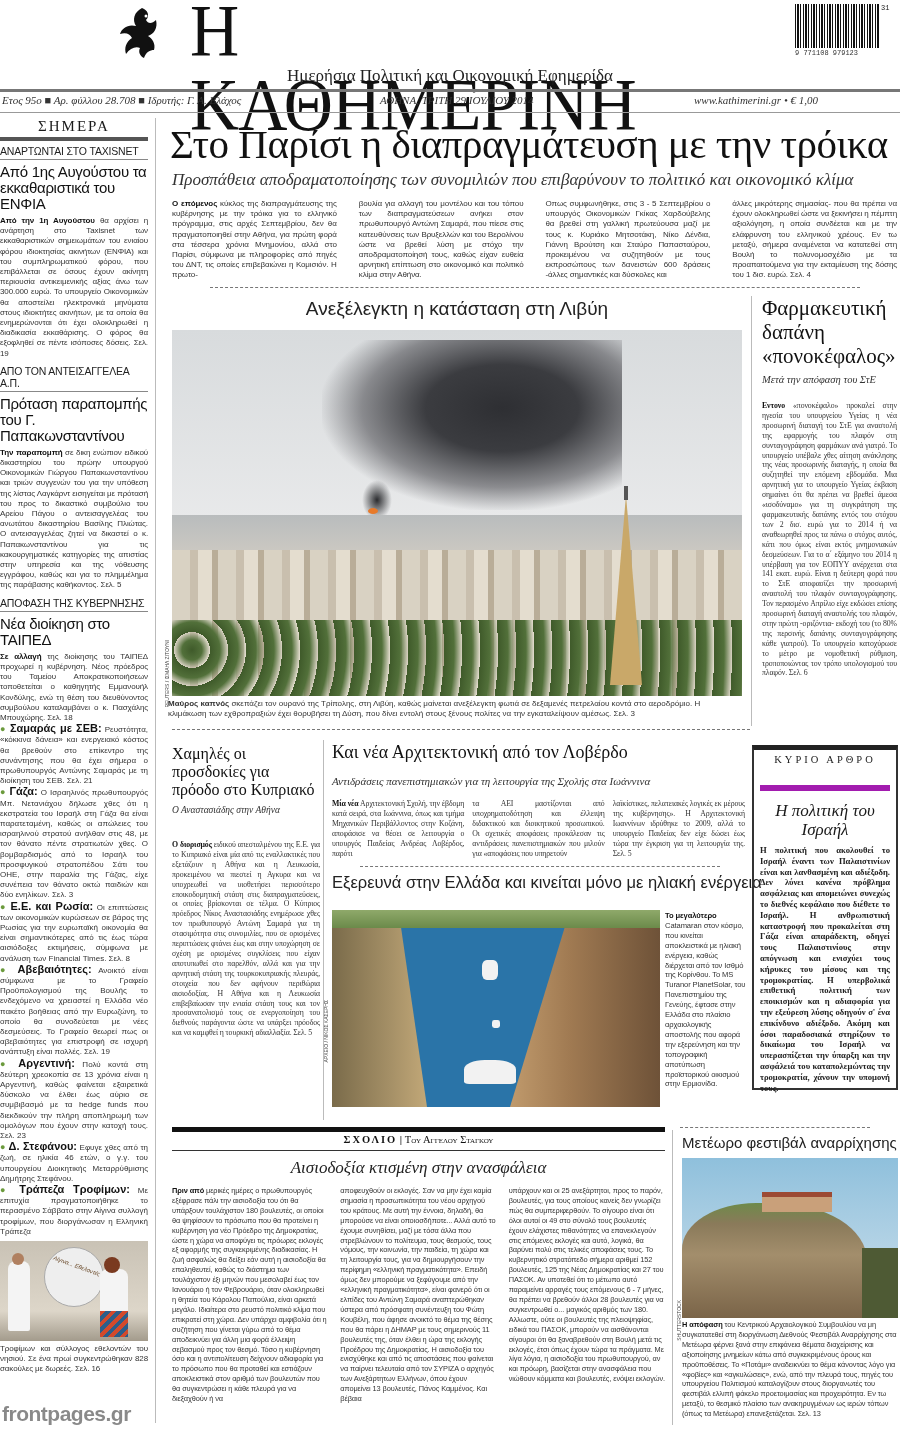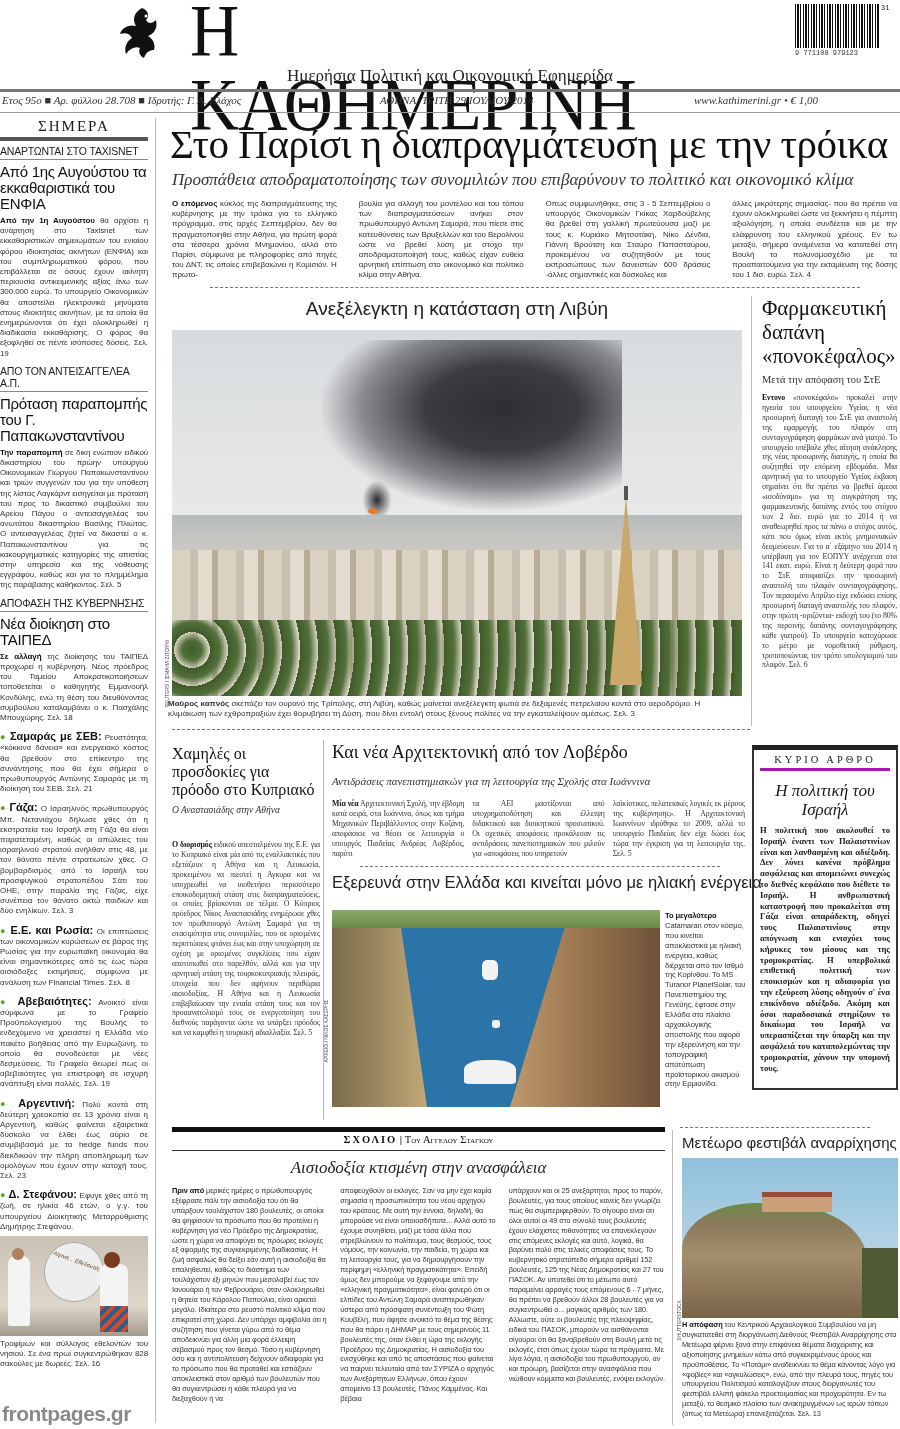--- a/index.html
+++ b/index.html
@@ -16,21 +16,21 @@
 .infobar .l{position:absolute;left:2px}
 .infobar .c{position:absolute;left:380px}
 .infobar .r{position:absolute;right:2px}
 .rule2{left:0;top:112px;width:900px;height:1px;background:#999}
 .leftcol{left:0;top:118px;width:148px}
 .vline{background:#bbb;width:1px}
 .kicker{font-size:10.5px;color:#222;border-bottom:1px solid #888;padding-bottom:2px;margin-top:4px;letter-spacing:-0.2px}
 .lhead{font-size:15px;line-height:16px;color:#111;margin:4px 0 4px;letter-spacing:-0.3px}
 .body{font-size:8px;line-height:10.2px;color:#333;letter-spacing:-0.1px;text-align:justify}
 .body b{color:#111}
-.bullet{font-size:8px;line-height:10.2px;color:#333;margin-top:8px;text-align:justify}
+.bullet{font-size:8px;line-height:10.2px;color:#333;text-align:justify}
 .bullet .bh{font-size:11px;font-weight:bold;color:#111}
 .bullet .dot{color:#6b9a3c;font-size:9px}
 .simera{text-align:center;font-family:"Liberation Serif",serif;font-size:15px;letter-spacing:2px;border-bottom:4px solid #555;padding-bottom:2px;margin-bottom:2px}
 .main-head{left:170px;top:122px;width:725px;font-family:"Liberation Serif",serif;font-size:41px;line-height:44px;color:#111;letter-spacing:-0.5px;white-space:nowrap}
 .main-sub{left:172px;top:170px;width:725px;font-family:"Liberation Serif",serif;font-style:italic;font-size:17px;color:#333;white-space:nowrap}
 .cols4{left:172px;top:199px;width:725px;display:grid;grid-template-columns:repeat(4,1fr);column-gap:22px}
 .dash{height:0;border-top:1px dashed #777}
 .photo-head{font-family:"Liberation Sans",sans-serif;font-size:19px;color:#222;text-align:center}
 .caption{font-size:8px;line-height:10px;color:#333}
 .sky{background:linear-gradient(#d8dbdd,#e9eaeb 55%,#c7c4bd)}
@@ -80,20 +80,21 @@
     <div class="lhead">Νέα διοίκηση στο ΤΑΙΠΕΔ</div>
     <div class="body"><b>Σε αλλαγή</b><span> της διοίκησης του ΤΑΙΠΕΔ προχωρεί η κυβέρνηση. Νέος πρόεδρος του Ταμείου Αποκρατικοποιήσεων τοποθετείται ο καθηγητής Εμμανουήλ Κονδύλης, ενώ τη θέση του διευθύνοντος συμβούλου καταλαμβάνει ο κ. Πασχάλης Μπουχώρης. Σελ. 18</span></div>
   </div>
 
   <div class="bullet"><span class="dot">● </span><span class="bh">Σαμαράς με ΣΕΒ:</span><span> Ρευστότητα, «κόκκινα δάνεια» και ενεργειακό κόστος θα βρεθούν στο επίκεντρο της συνάντησης που θα έχει σήμερα ο πρωθυπουργός Αντώνης Σαμαράς με τη διοίκηση του ΣΕΒ. Σελ. 21</span></div>
   <div class="bullet"><span class="dot">● </span><span class="bh">Γάζα:</span><span> Ο Ισραηλινός πρωθυπουργός Μπ. Νετανιάχου δήλωσε χθες ότι η εκστρατεία του Ισραήλ στη Γάζα θα είναι παρατεταμένη, καθώς οι απώλειες του ισραηλινού στρατού ανήλθαν στις 48, με τον θάνατο πέντε στρατιωτών χθες. Ο βομβαρδισμός από το Ισραήλ του προσφυγικού στρατοπέδου Σάτι του ΟΗΕ, στην παραλία της Γάζας, είχε συνέπεια τον θάνατο οκτώ παιδιών και δύο ενηλίκων. Σελ. 3</span></div>
   <div class="bullet"><span class="dot">● </span><span class="bh">Ε.Ε. και Ρωσία:</span><span> Οι επιπτώσεις των οικονομικών κυρώσεων σε βάρος της Ρωσίας για την ευρωπαϊκή οικονομία θα είναι σημαντικότερες από τις έως τώρα αισιόδοξες εκτιμήσεις, σύμφωνα με ανάλυση των Financial Times. Σελ. 8</span></div>
   <div class="bullet"><span class="dot">● </span><span class="bh">Αβεβαιότητες:</span><span> Ανοικτό είναι σύμφωνα με το Γραφείο Προϋπολογισμού της Βουλής το ενδεχόμενο να χρειαστεί η Ελλάδα νέο πακέτο βοήθειας από την Ευρωζώνη, το οποίο θα συνοδεύεται με νέες δεσμεύσεις. Το Γραφείο θεωρεί πως οι αβεβαιότητες για επιστροφή σε ισχυρή ανάπτυξη είναι πολλές. Σελ. 19</span></div>
   <div class="bullet"><span class="dot">● </span><span class="bh">Αργεντινή:</span><span> Πολύ κοντά στη δεύτερη χρεοκοπία σε 13 χρόνια είναι η Αργεντινή, καθώς φαίνεται εξαιρετικά δύσκολο να έλθει έως αύριο σε συμβιβασμό με τα hedge funds που διεκδικούν την πλήρη αποπληρωμή των ομολόγων που έχουν στην κατοχή τους. Σελ. 23</span></div>
   <div class="bullet"><span class="dot">● </span><span class="bh">Δ. Στεφάνου:</span><span> Εφυγε χθες από τη ζωή, σε ηλικία 46 ετών, ο γ.γ. του υπουργείου Διοικητικής Μεταρρύθμισης Δημήτρης Στεφάνου.</span></div>
+  <div class="bullet"><span class="dot">● </span><span class="bh">Τράπεζα Τροφίμων:</span><span> Με επιτυχία πραγματοποιήθηκε το περασμένο Σάββατο στην Αίγινα συλλογή τροφίμων, που διοργάνωσαν η Ελληνική Τράπεζα</span></div>
 
   <div style="margin-top:4px;height:100px;position:relative;background:linear-gradient(#c9c2b5,#ddd6c9 70%,#a39b8c);overflow:hidden">
     <div style="position:absolute;left:44px;top:6px;width:60px;height:60px;border-radius:50%;background:#eee;border:1px solid #aaa"></div>
     <div style="position:absolute;left:52px;top:22px;font-size:6px;color:#6a4a2a;font-style:italic;transform:rotate(20deg)">Αίγινα... Εθελοντές</div>
     <div style="position:absolute;left:8px;top:20px;width:22px;height:70px;background:#f4f4f4;border-radius:8px 8px 2px 2px"></div>
     <div style="position:absolute;left:12px;top:12px;width:12px;height:12px;border-radius:50%;background:#b08060"></div>
     <div style="position:absolute;left:100px;top:28px;width:28px;height:68px;background:#f4f4f4;border-radius:8px 8px 2px 2px"></div>
     <div style="position:absolute;left:104px;top:16px;width:16px;height:16px;border-radius:50%;background:#7a3a20"></div>
     <div style="position:absolute;left:100px;top:70px;width:28px;height:26px;background:repeating-linear-gradient(135deg,#d14a2c 0 4px,#2b5e8a 4px 8px)"></div>
   </div>
@@ -126,21 +127,21 @@
   <div style="position:absolute;left:452px;top:156px;width:4px;height:14px;background:#555"></div>
 </div>
 <div class="abs" style="left:164px;top:640px;font-size:5px;color:#444;writing-mode:vertical-rl;transform:rotate(180deg)">REUTERS / ΙΣΜΑΗΛ ΖΙΤΟΥΝΙ</div>
 <div class="abs caption" style="left:168px;top:699px;width:570px"><b>Μαύρος καπνός</b><span> σκεπάζει τον ουρανό της Τρίπολης, στη Λιβύη, καθώς μαίνεται ανεξέλεγκτη φωτιά σε δεξαμενές πετρελαίου κοντά στο αεροδρόμιο. Η κλιμάκωση των εχθροπραξιών έχει θορυβήσει τη Δύση, που δίνει εντολή στους ξένους πολίτες να την εγκαταλείψουν αμέσως. Σελ. 3</span></div>
 <div class="abs dash" style="left:172px;top:729px;width:578px"></div>
 
 <div class="abs vline" style="left:751px;top:296px;height:430px"></div>
 
 <div class="abs" style="left:762px;top:296px;width:135px">
   <div class="serif" style="font-size:21px;line-height:24px;color:#111">Φαρμακευτική δαπάνη «πονοκέφαλος»</div>
-  <div class="serif" style="font-size:10.5px;color:#333;margin:6px 0 8px">Μετά την απόφαση του ΣτΕ</div>
+  <div class="serif" style="font-style:italic;font-size:10.5px;color:#333;margin:6px 0 16px">Μετά την απόφαση του ΣτΕ</div>
   <div class="body serif" style="font-size:7.8px;line-height:9.9px"><b>Εντονο</b><span> «πονοκέφαλο» προκαλεί στην ηγεσία του υπουργείου Υγείας η νέα προσωρινή διαταγή του ΣτΕ για αναστολή της εφαρμογής του πλαφόν στη συνταγογράφηση φαρμάκων ανά γιατρό. Το υπουργείο υπέβαλε χθες αίτηση ανάκλησης της νέας προσωρινής διαταγής, η οποία θα συζητηθεί την επόμενη εβδομάδα. Μια αρνητική για το υπουργείο Υγείας έκβαση σημαίνει ότι θα πρέπει να βρεθεί άμεσα «ισοδύναμο» για τη συγκράτηση της φαρμακευτικής δαπάνης εντός του στόχου των 2 δισ. ευρώ για το 2014 ή να αναθεωρηθεί προς τα πάνω ο στόχος αυτός, κάτι που όμως είναι εκτός μνημονιακών δεσμεύσεων. Για το α΄ εξάμηνο του 2014 η υπέρβαση για τον ΕΟΠΥΥ ανέρχεται στα 141 εκατ. ευρώ. Είναι η δεύτερη φορά που το ΣτΕ αποφασίζει την προσωρινή αναστολή του πλαφόν συνταγογράφησης. Τον περασμένο Απρίλιο είχε εκδώσει επίσης προσωρινή διαταγή αναστολής του πλαφόν, στην πρώτη -οριζόντια- εκδοχή του (το 80% της περσινής δαπάνης συνταγογράφησης κάθε γιατρού). Το υπουργείο κατοχύρωσε το μέτρο με νομοθετική ρύθμιση, τροποποιώντας τον τρόπο υπολογισμού του πλαφόν. Σελ. 6</span></div>
 </div>
 
 <div class="abs" style="left:172px;top:745px;width:148px">
   <div class="serif" style="font-size:16px;line-height:18px;color:#111">Χαμηλές οι προσδοκίες για πρόοδο στο Κυπριακό</div>
   <div class="serif" style="font-style:italic;font-size:9.5px;color:#333;margin:6px 0 25px">Ο Αναστασιάδης στην Αθήνα</div>
   <div class="body serif" style="font-size:7.8px;line-height:9.9px"><b>Ο διορισμός</b><span> ειδικού απεσταλμένου της Ε.Ε. για το Κυπριακό είναι μία από τις εναλλακτικές που εξετάζουν η Αθήνα και η Λευκωσία, προκειμένου να πιεστεί η Αγκυρα και να υποχρεωθεί να υιοθετήσει περισσότερο εποικοδομητική στάση στις διαπραγματεύσεις, οι οποίες βρίσκονται σε τέλμα. Ο Κύπριος πρόεδρος Νίκος Αναστασιάδης ενημέρωσε χθες τον πρωθυπουργό Αντώνη Σαμαρά για τη στασιμότητα στις συνομιλίες, που σε ορισμένες περιπτώσεις φτάνει έως και στην υποχώρηση σε σχέση με ορισμένες συγκλίσεις που είχαν αποτυπωθεί στο παρελθόν, αλλά και για την αρνητική στάση της τουρκοκυπριακής πλευράς, στοιχεία που δεν αφήνουν περιθώρια αισιοδοξίας. Η Αθήνα και η Λευκωσία επιβεβαίωσαν την ενιαία στάση τους και τον προσανατολισμό τους σε ενεργοποίηση του διεθνούς παράγοντα ώστε να υπάρξει πρόοδος και να καμφθεί η τουρκική αδιαλλαξία. Σελ. 5</span></div>
 </div>
 <div class="abs vline" style="left:323px;top:740px;height:380px"></div>
 
@@ -159,21 +160,21 @@
   <div style="position:absolute;right:0;top:0;width:150px;height:197px;background:linear-gradient(270deg,#6e5238,#a07a52 60%,#c09a6c);clip-path:polygon(40% 0,100% 0,100% 100%,0 100%)"></div>
   <div style="position:absolute;left:0;top:0;width:328px;height:18px;background:linear-gradient(#8fa96a,#6b8a4a)"></div>
   <div style="position:absolute;left:132px;top:150px;width:52px;height:24px;background:#f2f2f2;border-radius:40% 40% 10% 10%"></div>
   <div style="position:absolute;left:150px;top:50px;width:16px;height:20px;background:#f2f2f2;border-radius:30%"></div>
   <div style="position:absolute;left:160px;top:110px;width:8px;height:8px;background:#f2f2f2;border-radius:30%"></div>
 </div>
 <div class="abs" style="left:323px;top:1000px;font-size:5px;color:#444;writing-mode:vertical-rl;transform:rotate(180deg)">ΑΡΧΕΙΟ / ΝΙΚΟΣ ΚΑΣΕΡΗΣ</div>
 <div class="abs body" style="left:665px;top:911px;width:82px;font-size:7.6px;line-height:9.9px;text-align:left"><b>Το μεγαλύτερο</b><span> Catamaran στον κόσμο, που κινείται αποκλειστικά με ηλιακή ενέργεια, καθώς διέρχεται από τον Ισθμό της Κορίνθου. Το MS Turanor PlanetSolar, του Πανεπιστημίου της Γενεύης, έφτασε στην Ελλάδα στο πλαίσιο αρχαιολογικής αποστολής που αφορά την εξερεύνηση και την τοπογραφική αποτύπωση προϊστορικού οικισμού στην Ερμιονίδα.</span></div>
 
 <div class="abs kyrio" style="left:752px;top:745px;width:146px;height:345px">
-  <div class="serif" style="text-align:center;font-size:10.5px;letter-spacing:3px;padding-bottom:3px;border-bottom:3px solid #a21caf">ΚΥΡΙΟ ΑΡΘΡΟ</div>
+  <div class="serif" style="text-align:center;font-size:10.5px;letter-spacing:3px;padding-bottom:20px;border-bottom:6px solid #a21caf">ΚΥΡΙΟ ΑΡΘΡΟ</div>
   <div class="serif" style="text-align:center;font-style:italic;font-size:17px;line-height:19px;margin:10px 0 6px">Η πολιτική του Ισραήλ</div>
   <div class="serif" style="font-size:8.6px;line-height:10.8px;font-weight:bold;color:#222;text-align:justify">Η πολιτική που ακολουθεί το Ισραήλ έναντι των Παλαιστινίων είναι και λανθασμένη και αδιέξοδη. Δεν λύνει κανένα πρόβλημα ασφάλειας και απομειώνει συνεχώς το διεθνές κεφάλαιο που διέθετε το Ισραήλ. Η ανθρωπιστική καταστροφή που προκαλείται στη Γάζα είναι απαράδεκτη, οδηγεί τους Παλαιστινίους στην απόγνωση και ενισχύει τους κήρυκες του μίσους και της τρομοκρατίας. Η υπερβολικά επιθετική πολιτική των εποικισμών και η αδιαφορία για την εξεύρεση λύσης οδηγούν σ' ένα επικίνδυνο αδιέξοδο. Ακόμη και όσοι παραδοσιακά στηρίζουν το δικαίωμα του Ισραήλ να υπερασπίζεται την ύπαρξη και την ασφάλειά του καταπολεμώντας την τρομοκρατία, χάνουν την υπομονή τους.</div>
 </div>
 <div class="abs dash" style="left:680px;top:1127px;width:190px"></div>
 
 <div class="abs" style="left:172px;top:1127px;width:493px;height:5px;background:#111"></div>
 <div class="abs serif" style="left:172px;top:1134px;width:493px;text-align:center;font-size:10.5px;color:#111"><b style="letter-spacing:2px">ΣΧΟΛΙΟ</b> <b>|</b> <span style="font-variant:small-caps">Του Αγγελου Σταγκου</span></div>
 <div class="abs" style="left:172px;top:1150px;width:493px;height:1px;background:#333"></div>
 <div class="abs serif" style="left:172px;top:1158px;width:493px;text-align:center;font-style:italic;font-size:17px;color:#222">Αισιοδοξία κτισμένη στην ανασφάλεια</div>
 <div class="abs" style="left:172px;top:1186px;width:493px;display:grid;grid-template-columns:repeat(3,1fr);column-gap:12px">

